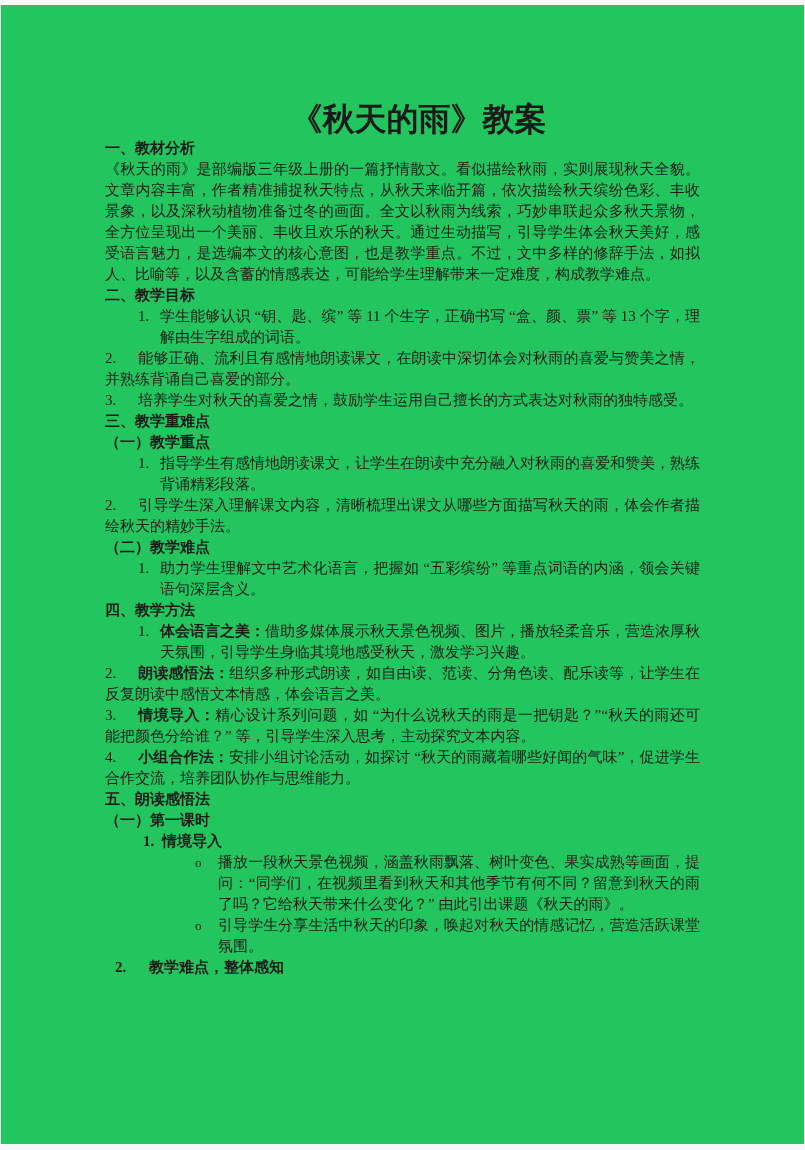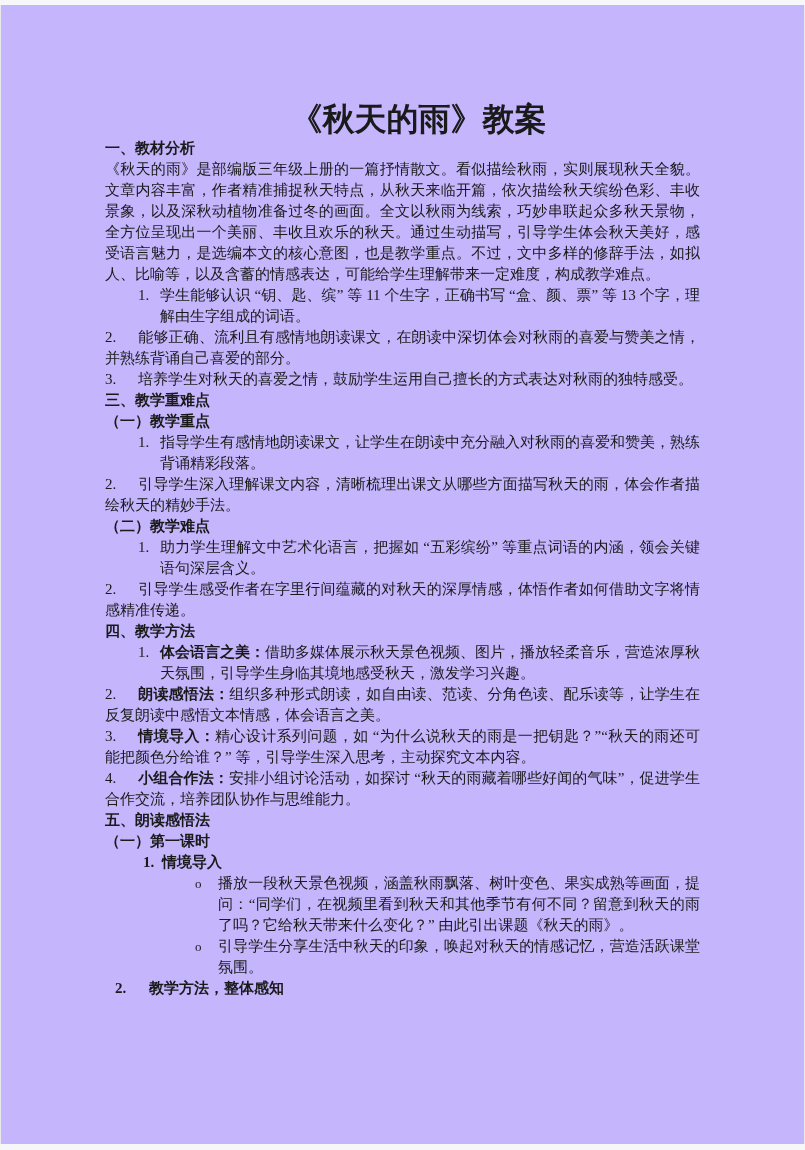--- a/index.html
+++ b/index.html
@@ -6,21 +6,21 @@
   body{
     width:805px;height:1150px;overflow:hidden;
     background:#f6f7f8;
     font-family:"Liberation Serif","DejaVu Serif",serif;
     color:#1a1a1a;
   }
   .page{
     box-sizing:border-box;
     margin:5px 0 6px 0;
     height:1139px;
-    background:#c4b5fd;
+    background:#22c55e;
     border-left:1px solid #e9eaeb;
     border-right:1px solid #e9eaeb;
     padding:95px 104px 0 104px;
   }
   .doc-title{
     font-size:32px;
     line-height:38px;
     font-weight:bold;
     text-align:center;
     margin:0 0 0 32px;
@@ -44,35 +44,35 @@
   .b{font-weight:bold;}
 </style>
 </head>
 <body>
 
 <div class="page">
   <h1 class="doc-title">《秋天的雨》教案</h1>
   <div class="content" id="doc-content">
       <div class="blk heading"><span>一、教材分析</span></div>
       <div class="blk para"><span>《秋天的雨》是部编版三年级上册的一篇抒情散文。看似描绘秋雨，实则展现秋天全貌。文章内容丰富，作者精准捕捉秋天特点，从秋天来临开篇，依次描绘秋天缤纷色彩、丰收景象，以及深秋动植物准备过冬的画面。全文以秋雨为线索，巧妙串联起众多秋天景物，全方位呈现出一个美丽、丰收且欢乐的秋天。通过生动描写，引导学生体会秋天美好，感受语言魅力，是选编本文的核心意图，也是教学重点。不过，文中多样的修辞手法，如拟人、比喻等，以及含蓄的情感表达，可能给学生理解带来一定难度，构成教学难点。</span></div>
+      <div class="blk heading"><span>二、教学目标</span></div>
       <div class="blk item-a"><span class="mk">1.</span><span>学生能够认识 “钥、匙、缤” 等 11 个生字，正确书写 “盒、颜、票” 等 13 个字，理解由生字组成的词语。</span></div>
       <div class="blk item-b"><span class="mk">2.</span><span>能够正确、流利且有感情地朗读课文，在朗读中深切体会对秋雨的喜爱与赞美之情，并熟练背诵自己喜爱的部分。</span></div>
       <div class="blk item-b"><span class="mk">3.</span><span>培养学生对秋天的喜爱之情，鼓励学生运用自己擅长的方式表达对秋雨的独特感受。</span></div>
       <div class="blk heading"><span>三、教学重难点</span></div>
       <div class="blk heading"><span>（一）教学重点</span></div>
       <div class="blk item-a"><span class="mk">1.</span><span>指导学生有感情地朗读课文，让学生在朗读中充分融入对秋雨的喜爱和赞美，熟练背诵精彩段落。</span></div>
       <div class="blk item-b"><span class="mk">2.</span><span>引导学生深入理解课文内容，清晰梳理出课文从哪些方面描写秋天的雨，体会作者描绘秋天的精妙手法。</span></div>
       <div class="blk heading"><span>（二）教学难点</span></div>
       <div class="blk item-a"><span class="mk">1.</span><span>助力学生理解文中艺术化语言，把握如 “五彩缤纷” 等重点词语的内涵，领会关键语句深层含义。</span></div>
-      <div class="blk item-b"><span class="mk">2.</span><span>引导学生感受作者在字里行间蕴藏的对秋天的深厚情感，体悟作者如何借助文字将情感精准传递。</span></div>
       <div class="blk heading"><span>四、教学方法</span></div>
       <div class="blk item-a"><span class="mk">1.</span><span class="b">体会语言之美：</span><span>借助多媒体展示秋天景色视频、图片，播放轻柔音乐，营造浓厚秋天氛围，引导学生身临其境地感受秋天，激发学习兴趣。</span></div>
       <div class="blk item-b"><span class="mk">2.</span><span class="b">朗读感悟法：</span><span>组织多种形式朗读，如自由读、范读、分角色读、配乐读等，让学生在反复朗读中感悟文本情感，体会语言之美。</span></div>
       <div class="blk item-b"><span class="mk">3.</span><span class="b">情境导入：</span><span>精心设计系列问题，如 “为什么说秋天的雨是一把钥匙？”“秋天的雨还可能把颜色分给谁？” 等，引导学生深入思考，主动探究文本内容。</span></div>
       <div class="blk item-b"><span class="mk">4.</span><span class="b">小组合作法：</span><span>安排小组讨论活动，如探讨 “秋天的雨藏着哪些好闻的气味”，促进学生合作交流，培养团队协作与思维能力。</span></div>
       <div class="blk heading"><span>五、朗读感悟法</span></div>
       <div class="blk heading"><span>（一）第一课时</span></div>
       <div class="blk item-a v2"><span class="mk b">1.</span><span class="b">情境导入</span></div>
       <div class="blk bullet"><span class="mk">o</span><span>播放一段秋天景色视频，涵盖秋雨飘落、树叶变色、果实成熟等画面，提问：“同学们，在视频里看到秋天和其他季节有何不同？留意到秋天的雨了吗？它给秋天带来什么变化？” 由此引出课题《秋天的雨》。</span></div>
       <div class="blk bullet"><span class="mk">o</span><span>引导学生分享生活中秋天的印象，唤起对秋天的情感记忆，营造活跃课堂氛围。</span></div>
-      <div class="blk item-b2"><span class="mk b">2.</span><span class="b">教学方法，整体感知</span></div>
+      <div class="blk item-b2"><span class="mk b">2.</span><span class="b">教学难点，整体感知</span></div>
     </div>
 </div>
 
 </body></html>

